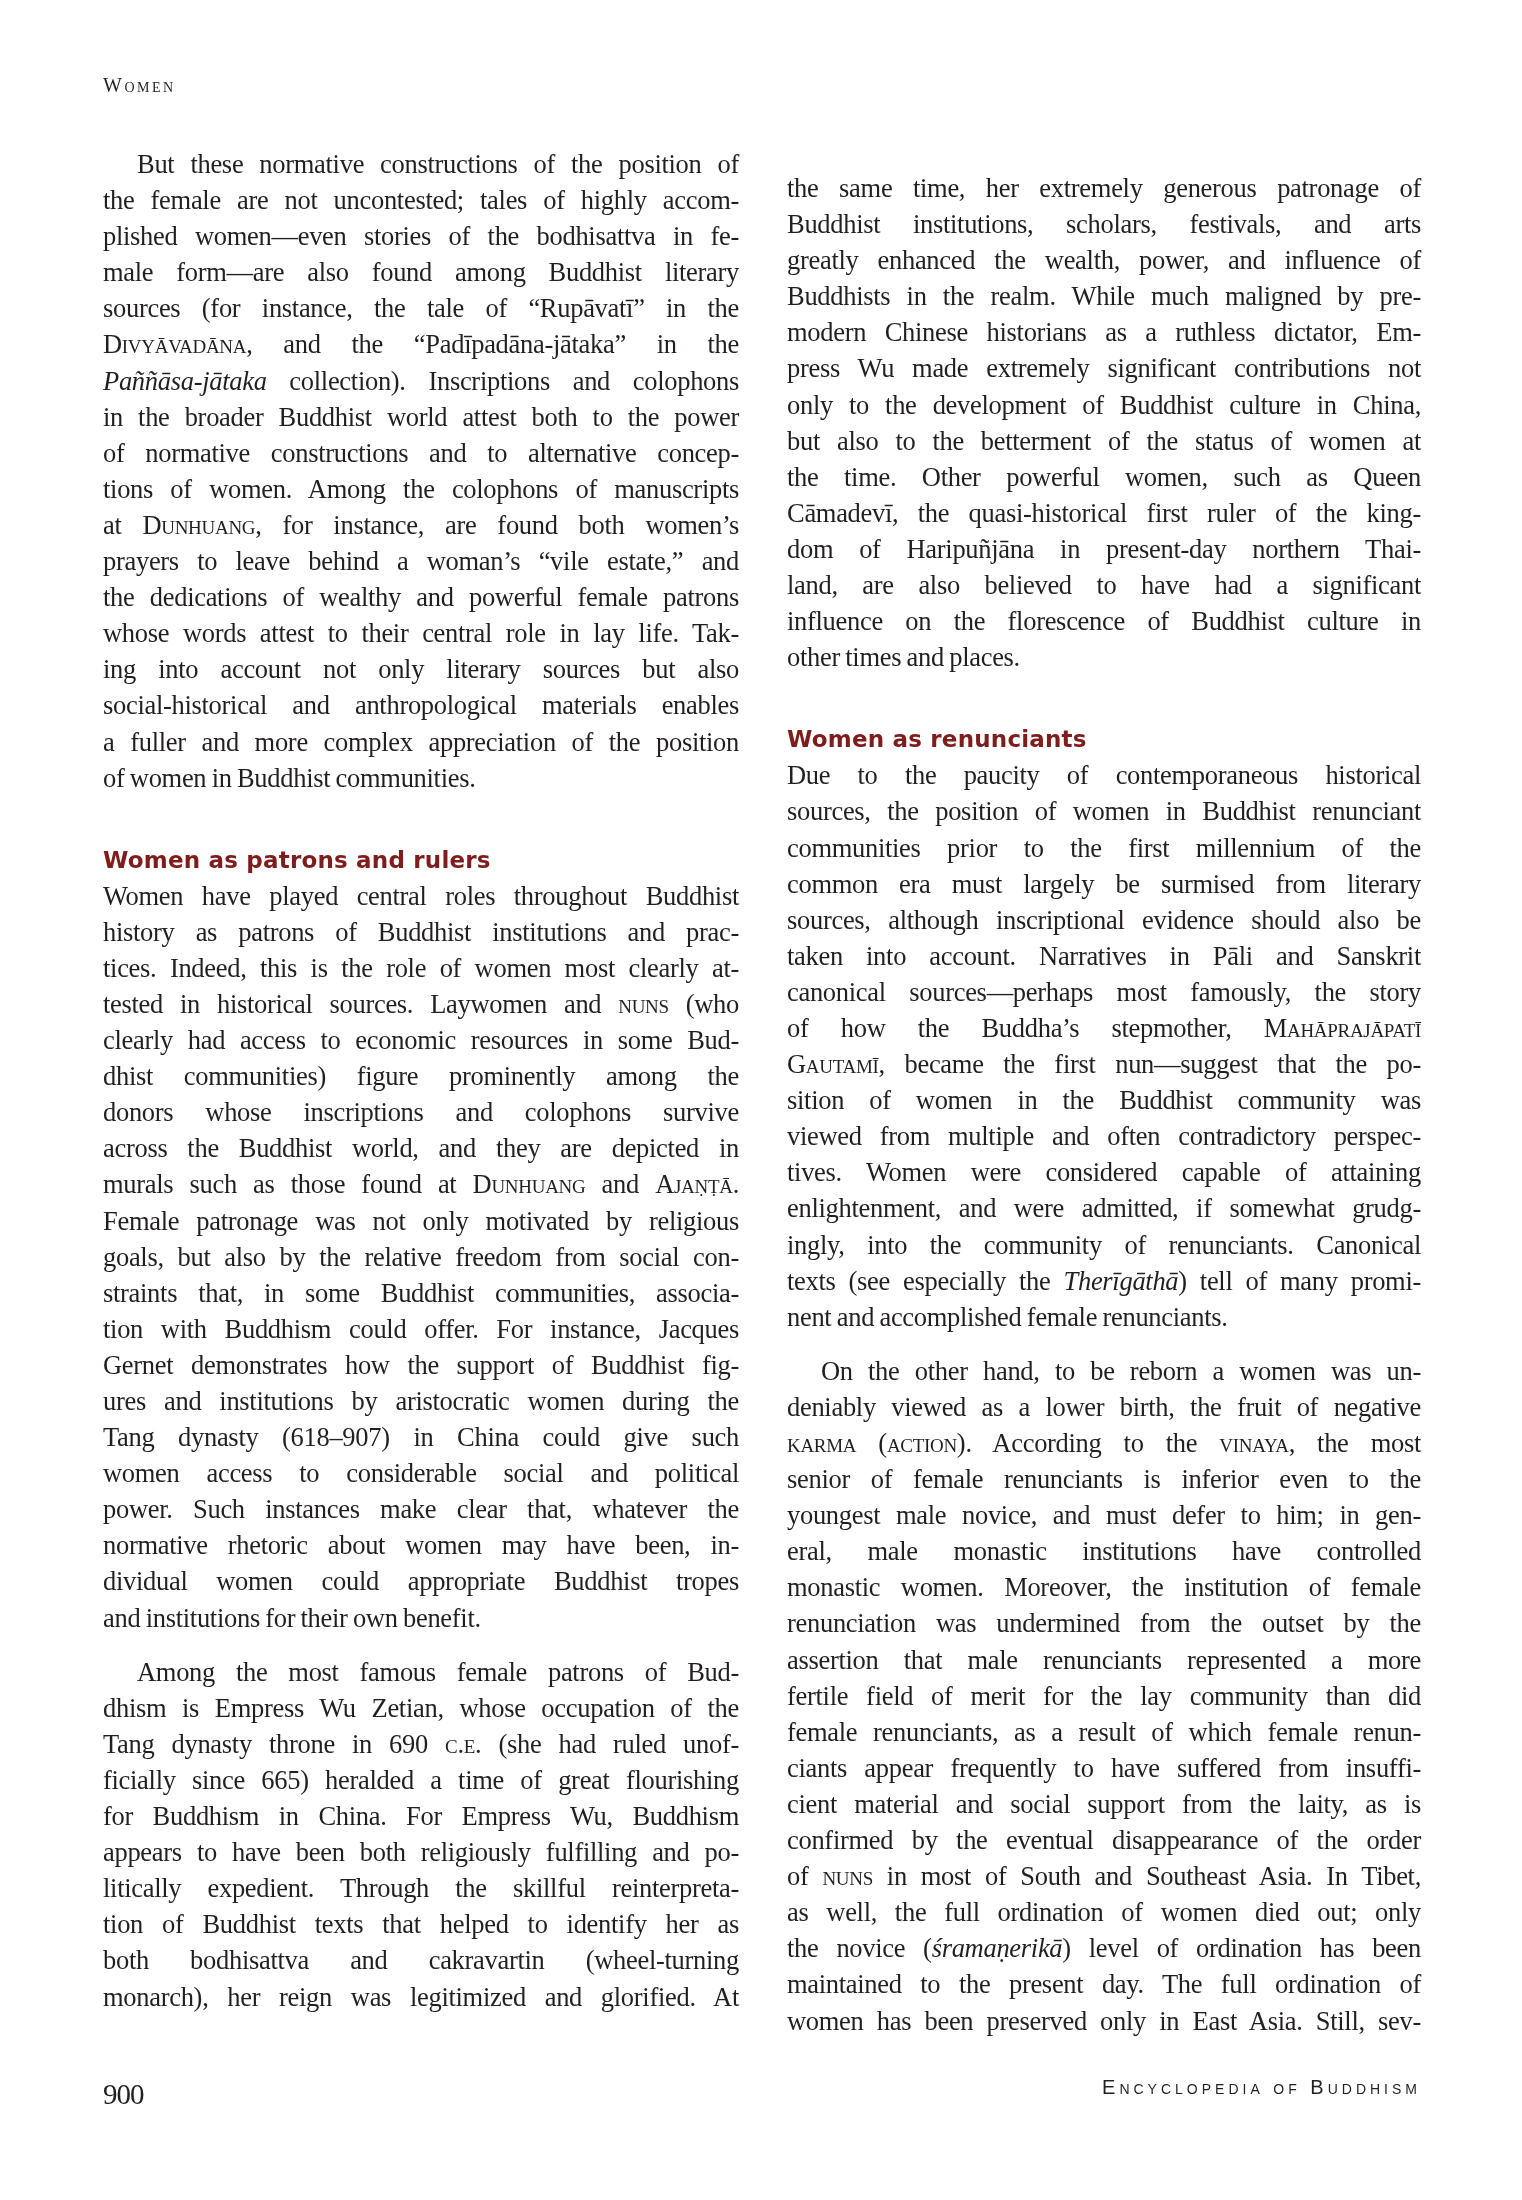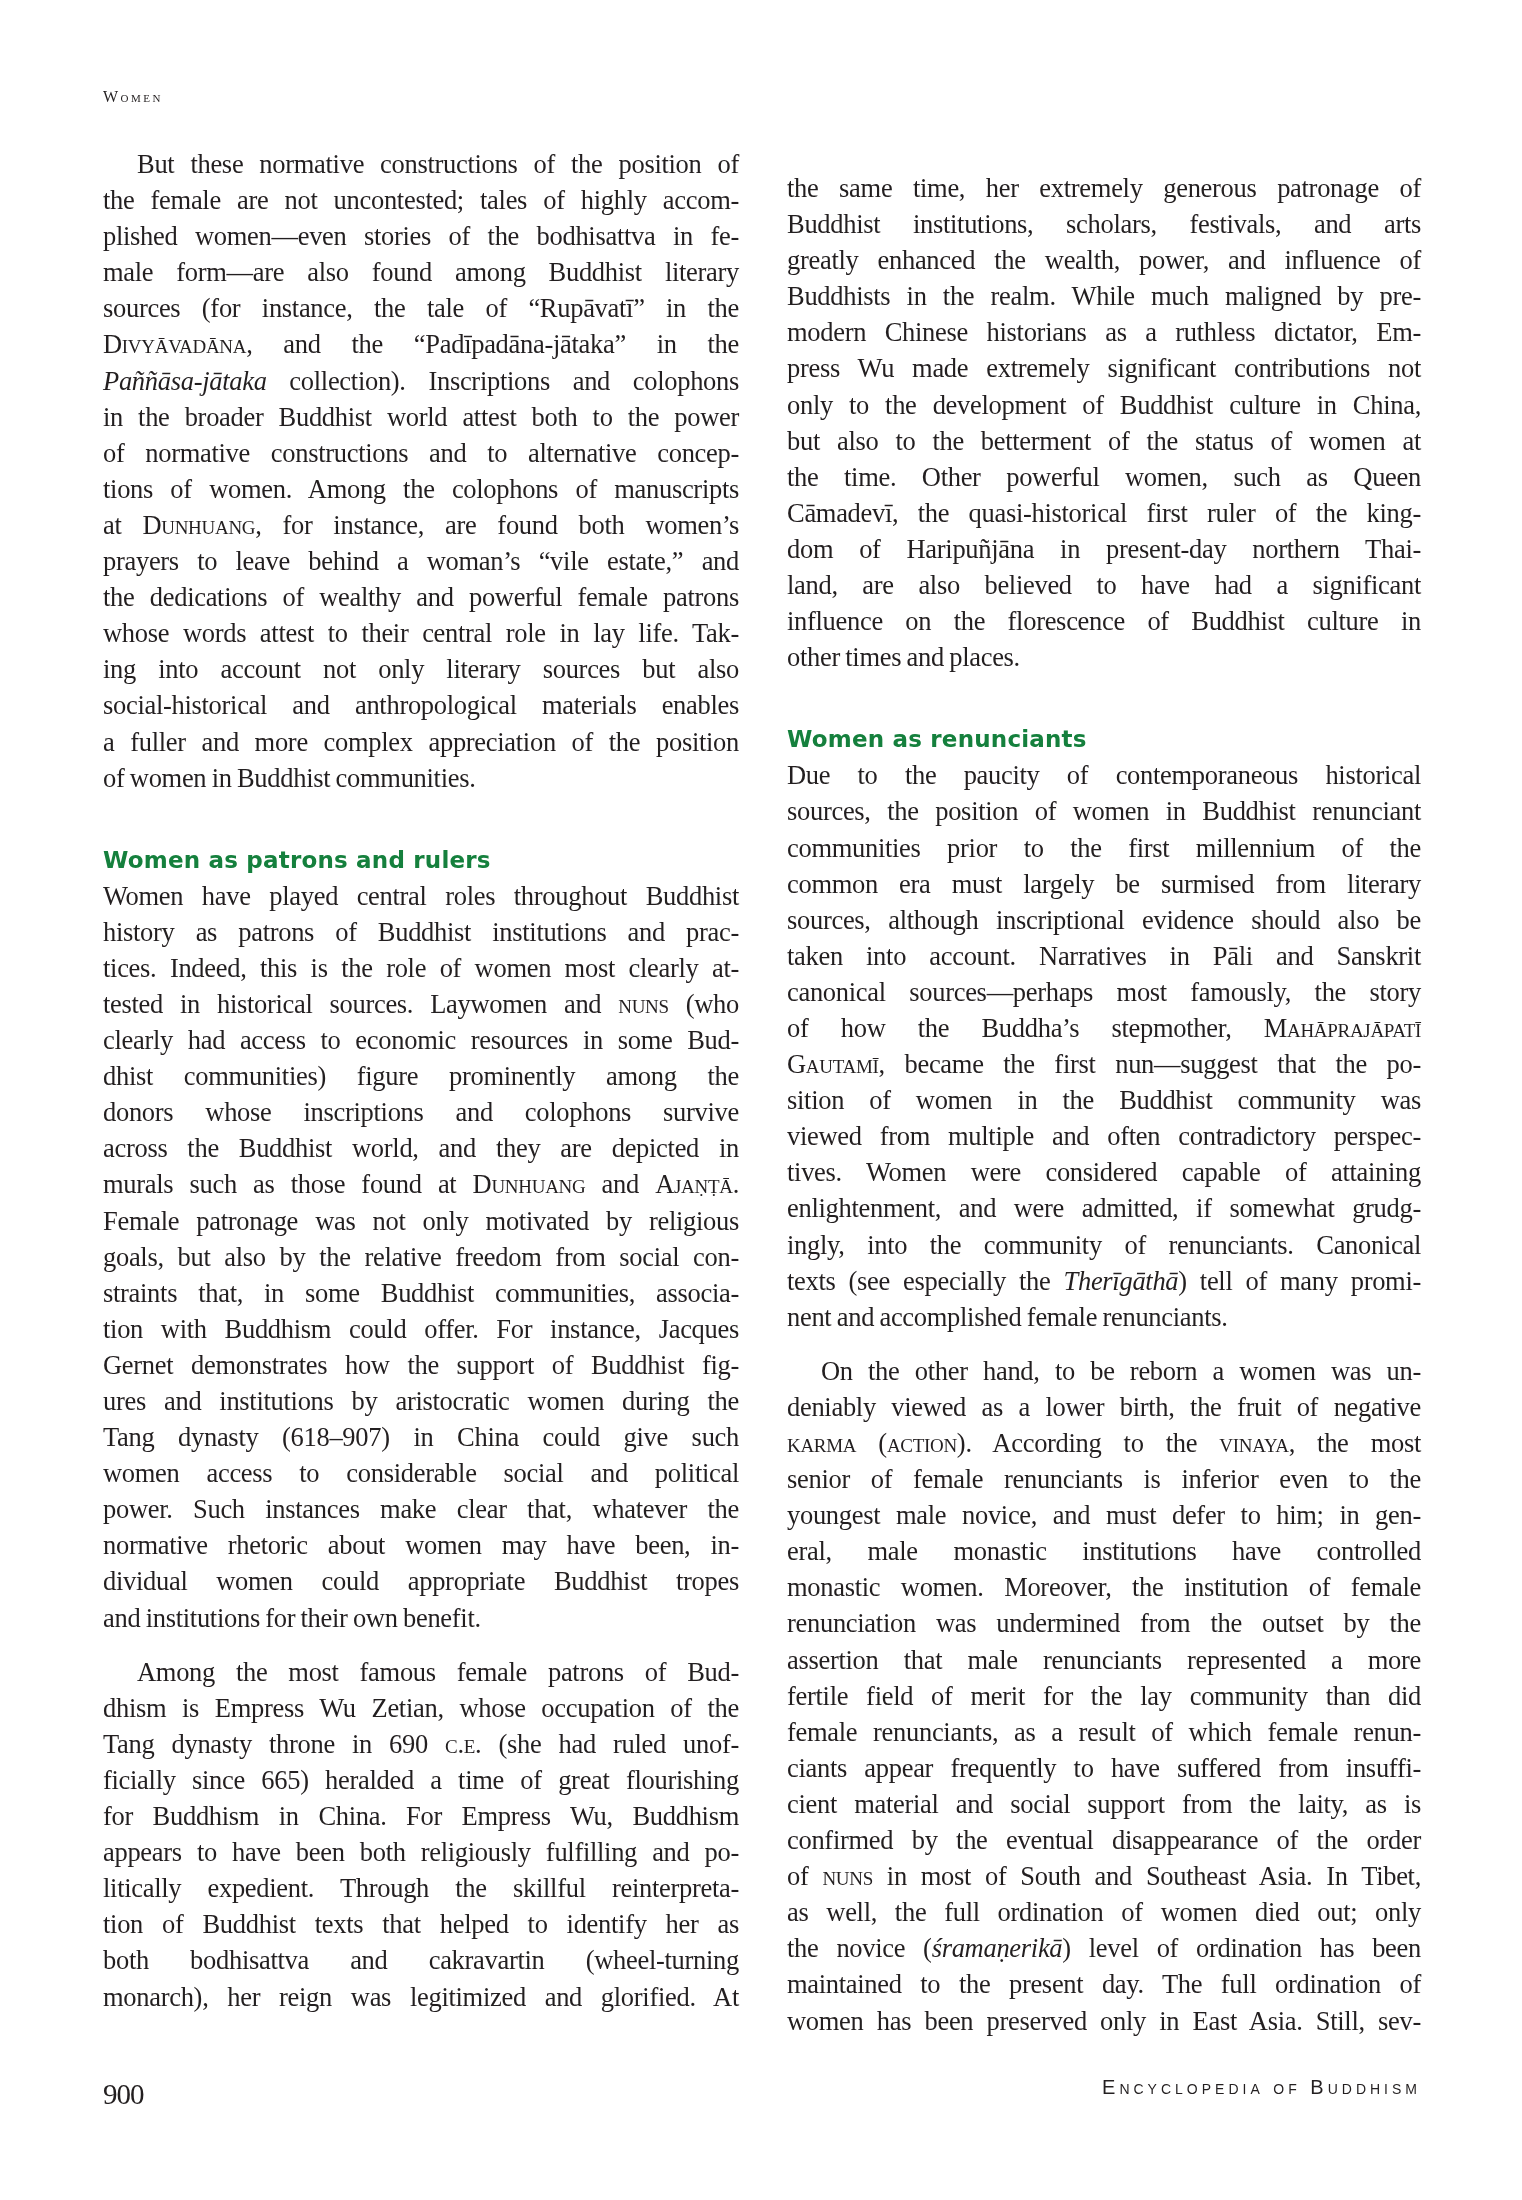--- a/index.html
+++ b/index.html
@@ -1,36 +1,36 @@
 <!DOCTYPE html>
 <html><head>
 <meta charset="utf-8">
 <style>
   html, body { margin: 0; padding: 0; background: #ffffff; }
   body { width: 1522px; height: 2200px; position: relative; overflow: hidden; color: #231f20; }
   .running-head {
-    position: absolute; left: 103px; top: 88px;
-    font-family: "Liberation Serif", serif; font-size: 16px; letter-spacing: 2.5px;
+    position: absolute; left: 103px; top: 74px;
+    font-family: "Liberation Serif", serif; font-size: 20px; letter-spacing: 2.5px;
     font-variant: small-caps; color: #231f20;
   }
   .col { position: absolute; top: 146px; }
   .col.left { left: 103px; width: 636px; }
   .col.right { left: 787px; width: 634px; margin-top: 24px; }
   .line {
     font-family: "Liberation Serif", serif; font-size: 26.5px; line-height: 36.1px; height: 36.1px;
     text-align: justify; text-align-last: justify; white-space: nowrap; overflow: visible;
     word-spacing: -1px; letter-spacing: -0.3px;
   }
   .line.last { text-align-last: left; }
   .line.indent { text-indent: 34px; }
   .gap { height: 18px; }
   .gap-head { height: 46px; }
   .heading {
     font-family: "DejaVu Sans", sans-serif; font-weight: bold; font-size: 23px;
-    line-height: 36px; height: 36px; letter-spacing: 0.2px; color: #15803d;
+    line-height: 36px; height: 36px; letter-spacing: 0.2px; color: #7f1d1d;
   }
   .sc { font-variant: small-caps; }
   i { }
   .footer-page {
     position: absolute; left: 103px; top: 2078px;
     font-family: "Liberation Serif", serif; font-size: 29px; letter-spacing: -1px;
   }
   .footer-title {
     position: absolute; right: 101px; top: 2076px;
     font-family: "Liberation Sans", sans-serif; font-size: 20px; letter-spacing: 4px;

